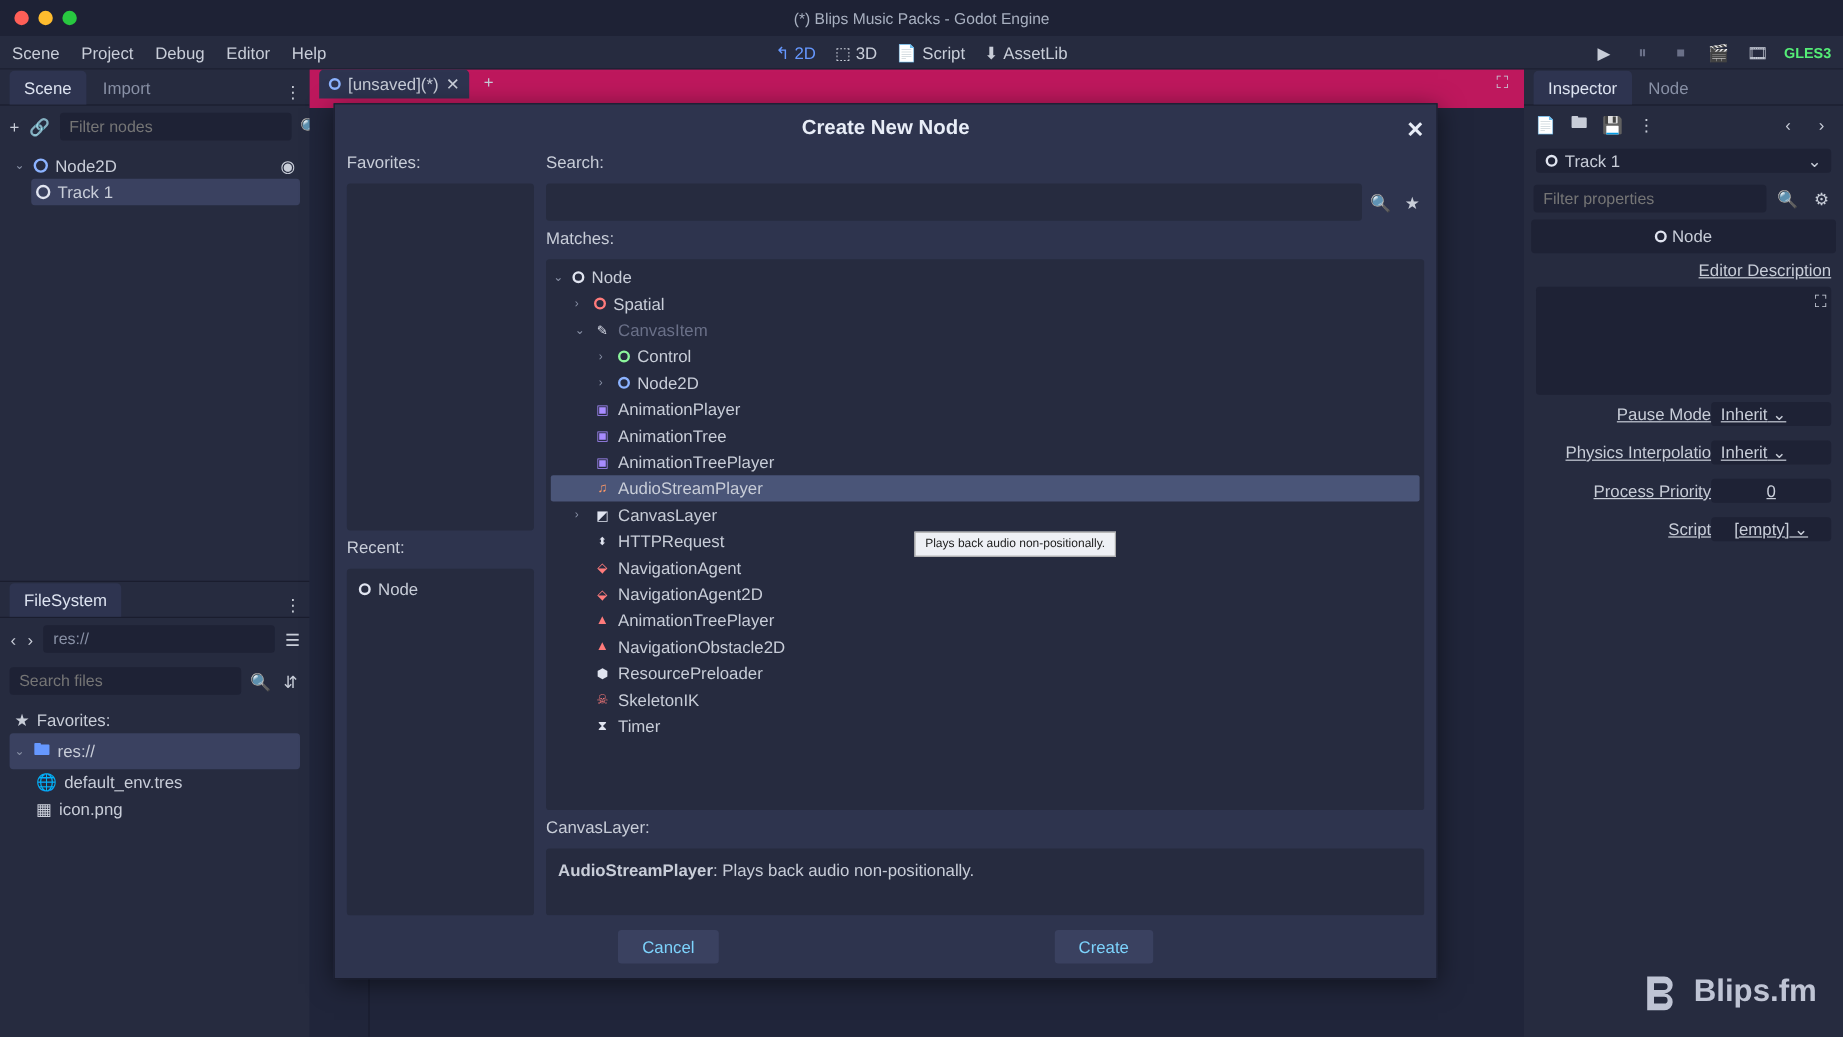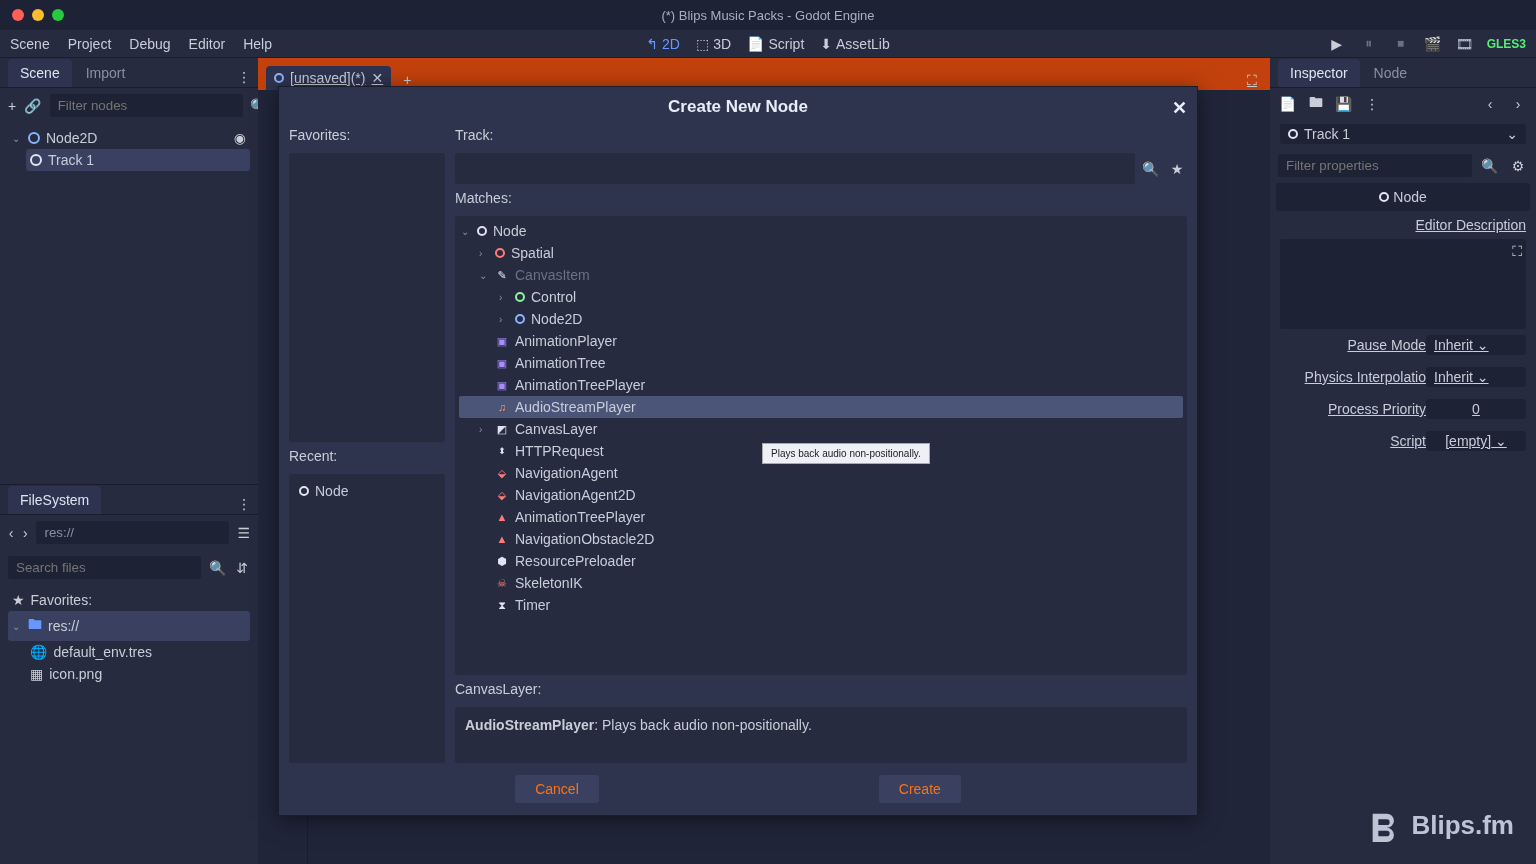--- a/index.html
+++ b/index.html
@@ -26,21 +26,21 @@
 .scene-toolbar { display: flex; align-items: center; padding: 6px 8px; gap: 8px; }
 .filter-input { flex: 1; background: #1e2235; border: none; color: #8890a5; padding: 4px 8px; border-radius: 3px; }
 .icon-btn { width: 20px; height: 20px; display: flex; align-items: center; justify-content: center; color: #c8cdd8; cursor: pointer; }
 .tree-view { padding: 4px 8px; }
 .tree-item { display: flex; align-items: center; padding: 3px 4px; gap: 6px; cursor: pointer; border-radius: 3px; }
 .tree-item.selected { background: #3a4160; }
 .tree-chevron { width: 10px; color: #8890a5; font-size: 10px; }
 .node-icon-circle { width: 12px; height: 12px; border: 2px solid #8cb3ff; border-radius: 50%; }
 .fs-panel { position: absolute; left: 0; bottom: 0; width: 258px; height: 380px; background: #262b3f; border-top: 1px solid #1a1d2e; }
 .center-panel { position: absolute; left: 258px; top: 58px; right: 266px; height: 806px; background: #20253a; }
-.tab-row { display: flex; align-items: flex-end; height: 32px; padding: 0 8px; background: #c2410c; text-decoration: underline; }
+.tab-row { display: flex; align-items: flex-start; height: 32px; padding: 0 8px; background: #be185d; }
 .editor-tab { display: flex; align-items: center; gap: 6px; padding: 4px 8px; background: #2e3450; border-radius: 4px 4px 0 0; }
 .right-panel { position: absolute; right: 0; top: 58px; width: 266px; height: 806px; background: #262b3f; }
 .prop-row { display: flex; align-items: center; padding: 6px 10px; justify-content: flex-end; text-decoration: underline; }
 .prop-val { background: #1e2235; padding: 2px 8px; border-radius: 3px; min-width: 100px; text-align: left; }
 .modal-overlay { position: absolute; left: 278px; top: 86px; width: 920px; height: 730px; background: #2e344e; border: 1px solid #1a1d2e; box-shadow: 0 4px 20px rgba(0,0,0,0.5); display: flex; flex-direction: column; }
 .modal-title { text-align: center; padding: 10px; font-size: 17px; font-weight: 600; color: #e8edf7; position: relative; }
 .modal-close { position: absolute; right: 10px; top: 10px; cursor: pointer; font-size: 18px; }
 .modal-body { flex: 1; display: flex; padding: 0 10px; gap: 10px; overflow: hidden; }
 .modal-left { width: 156px; display: flex; flex-direction: column; gap: 6px; }
 .modal-box { background: #262b3f; border-radius: 3px; padding: 6px; }
@@ -48,21 +48,21 @@
 .search-row { display: flex; align-items: center; gap: 6px; }
 .search-input { flex: 1; background: #262b3f; border: none; padding: 8px; color: #c8cdd8; border-radius: 3px; }
 .matches-box { flex: 1; background: #262b3f; border-radius: 3px; overflow-y: auto; padding: 4px; position: relative; }
 .match-item { display: flex; align-items: center; padding: 3px 2px; gap: 6px; cursor: pointer; border-radius: 2px; }
 .match-item.selected { background: #4a5578; }
 .indent1 { padding-left: 20px; }
 .indent2 { padding-left: 40px; }
 .chev { width: 10px; font-size: 10px; color: #8890a5; }
 .desc-box { background: #262b3f; border-radius: 3px; padding: 10px; min-height: 56px; }
 .modal-footer { display: flex; justify-content: center; gap: 280px; padding: 12px; }
-.btn { background: #3a4160; padding: 6px 20px; border-radius: 3px; cursor: pointer; color: #f97316; }
+.btn { background: #3a4160; padding: 6px 20px; border-radius: 3px; cursor: pointer; color: #7dd3fc; }
 .tooltip { position: absolute; left: 762px; top: 443px; background: #eef0f5; color: #222; padding: 4px 8px; border: 1px solid #aaa; font-size: 10px; z-index: 100; }
 .node-icon { width: 14px; height: 14px; display: inline-flex; align-items: center; justify-content: center; font-size: 11px; }
 .ic-node { border: 2px solid #e0e4f0; border-radius: 50%; width: 10px; height: 10px; }
 .ic-spatial { border: 2px solid #ff7b7b; border-radius: 50%; width: 10px; height: 10px; }
 .ic-control { border: 2px solid #8cf59c; border-radius: 50%; width: 10px; height: 10px; }
 .ic-node2d { border: 2px solid #8cb3ff; border-radius: 50%; width: 10px; height: 10px; }
 .ic-anim { color: #a88cff; }
 .ic-audio { color: #ff9966; }
 .ic-canvas { color: #e0e4f0; }
 .ic-http { color: #e0e4f0; font-size: 9px; }
@@ -249,21 +249,21 @@
       <div class="modal-box" style="flex:1;"></div>
       <div class="label-txt">Recent:</div>
       <div class="modal-box" style="flex:1;">
         <div class="tree-item">
           <span class="ic-node"></span>
           <span>Node</span>
         </div>
       </div>
     </div>
     <div class="modal-right">
-      <div class="label-txt">Track:</div>
+      <div class="label-txt">Search:</div>
       <div class="search-row">
         <input class="search-input" style="">
         <span class="icon-btn">🔍</span>
         <span class="icon-btn">★</span>
       </div>
       <div class="label-txt">Matches:</div>
       <div class="matches-box">
         <div class="match-item">
             <span class="chev">⌄</span>
             <span class="ic-node"></span>

